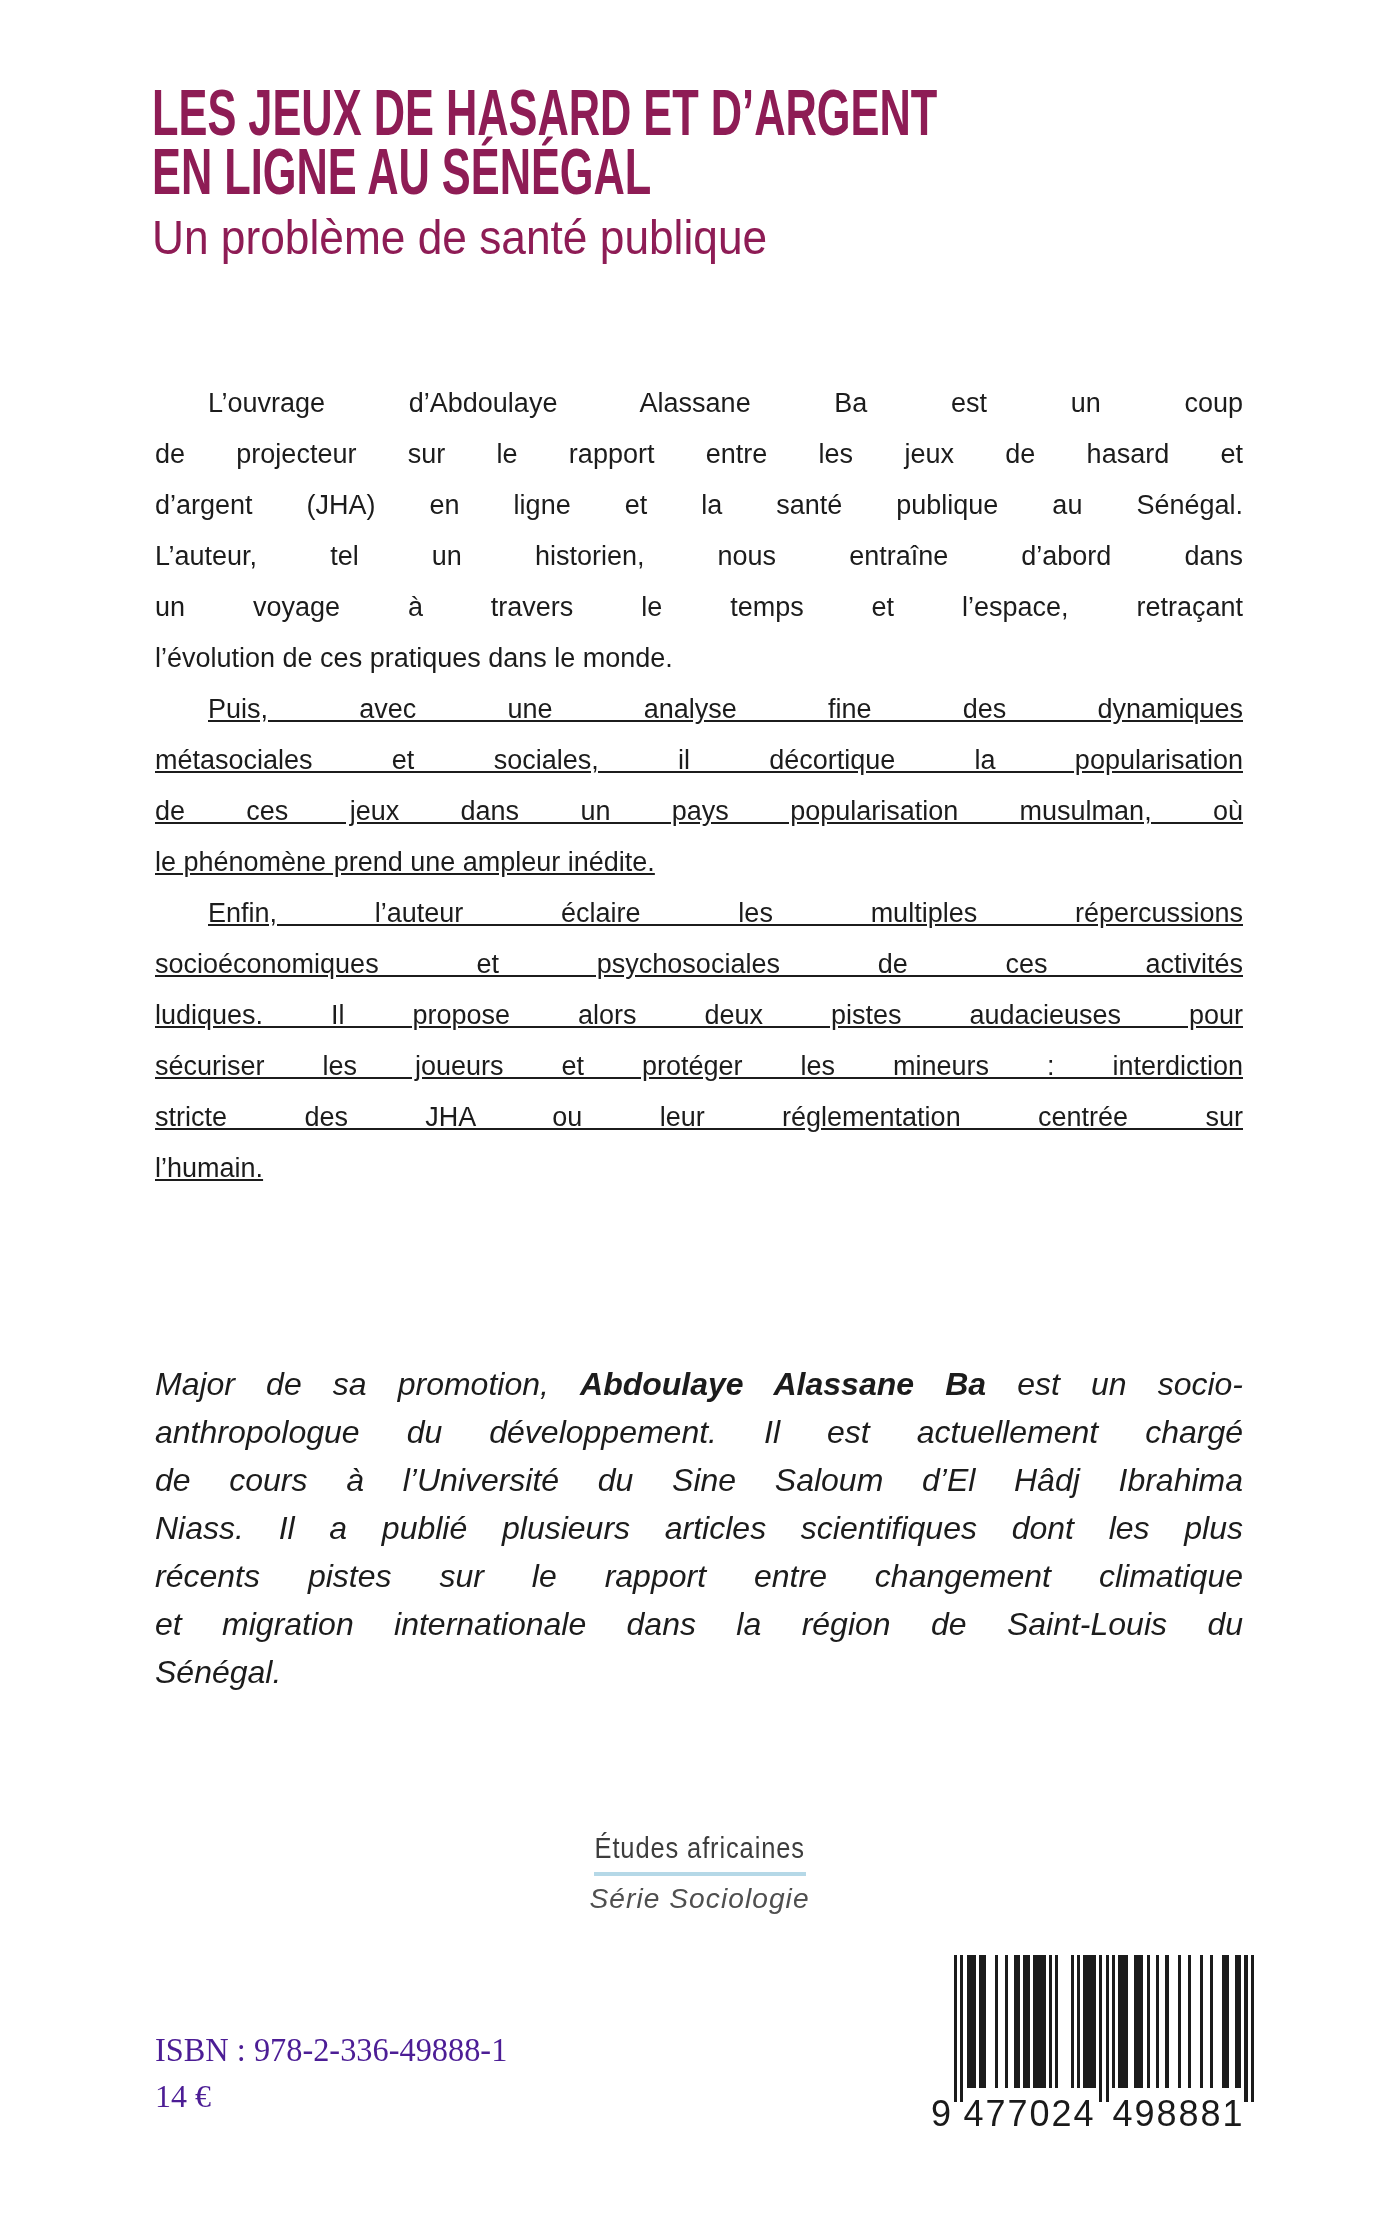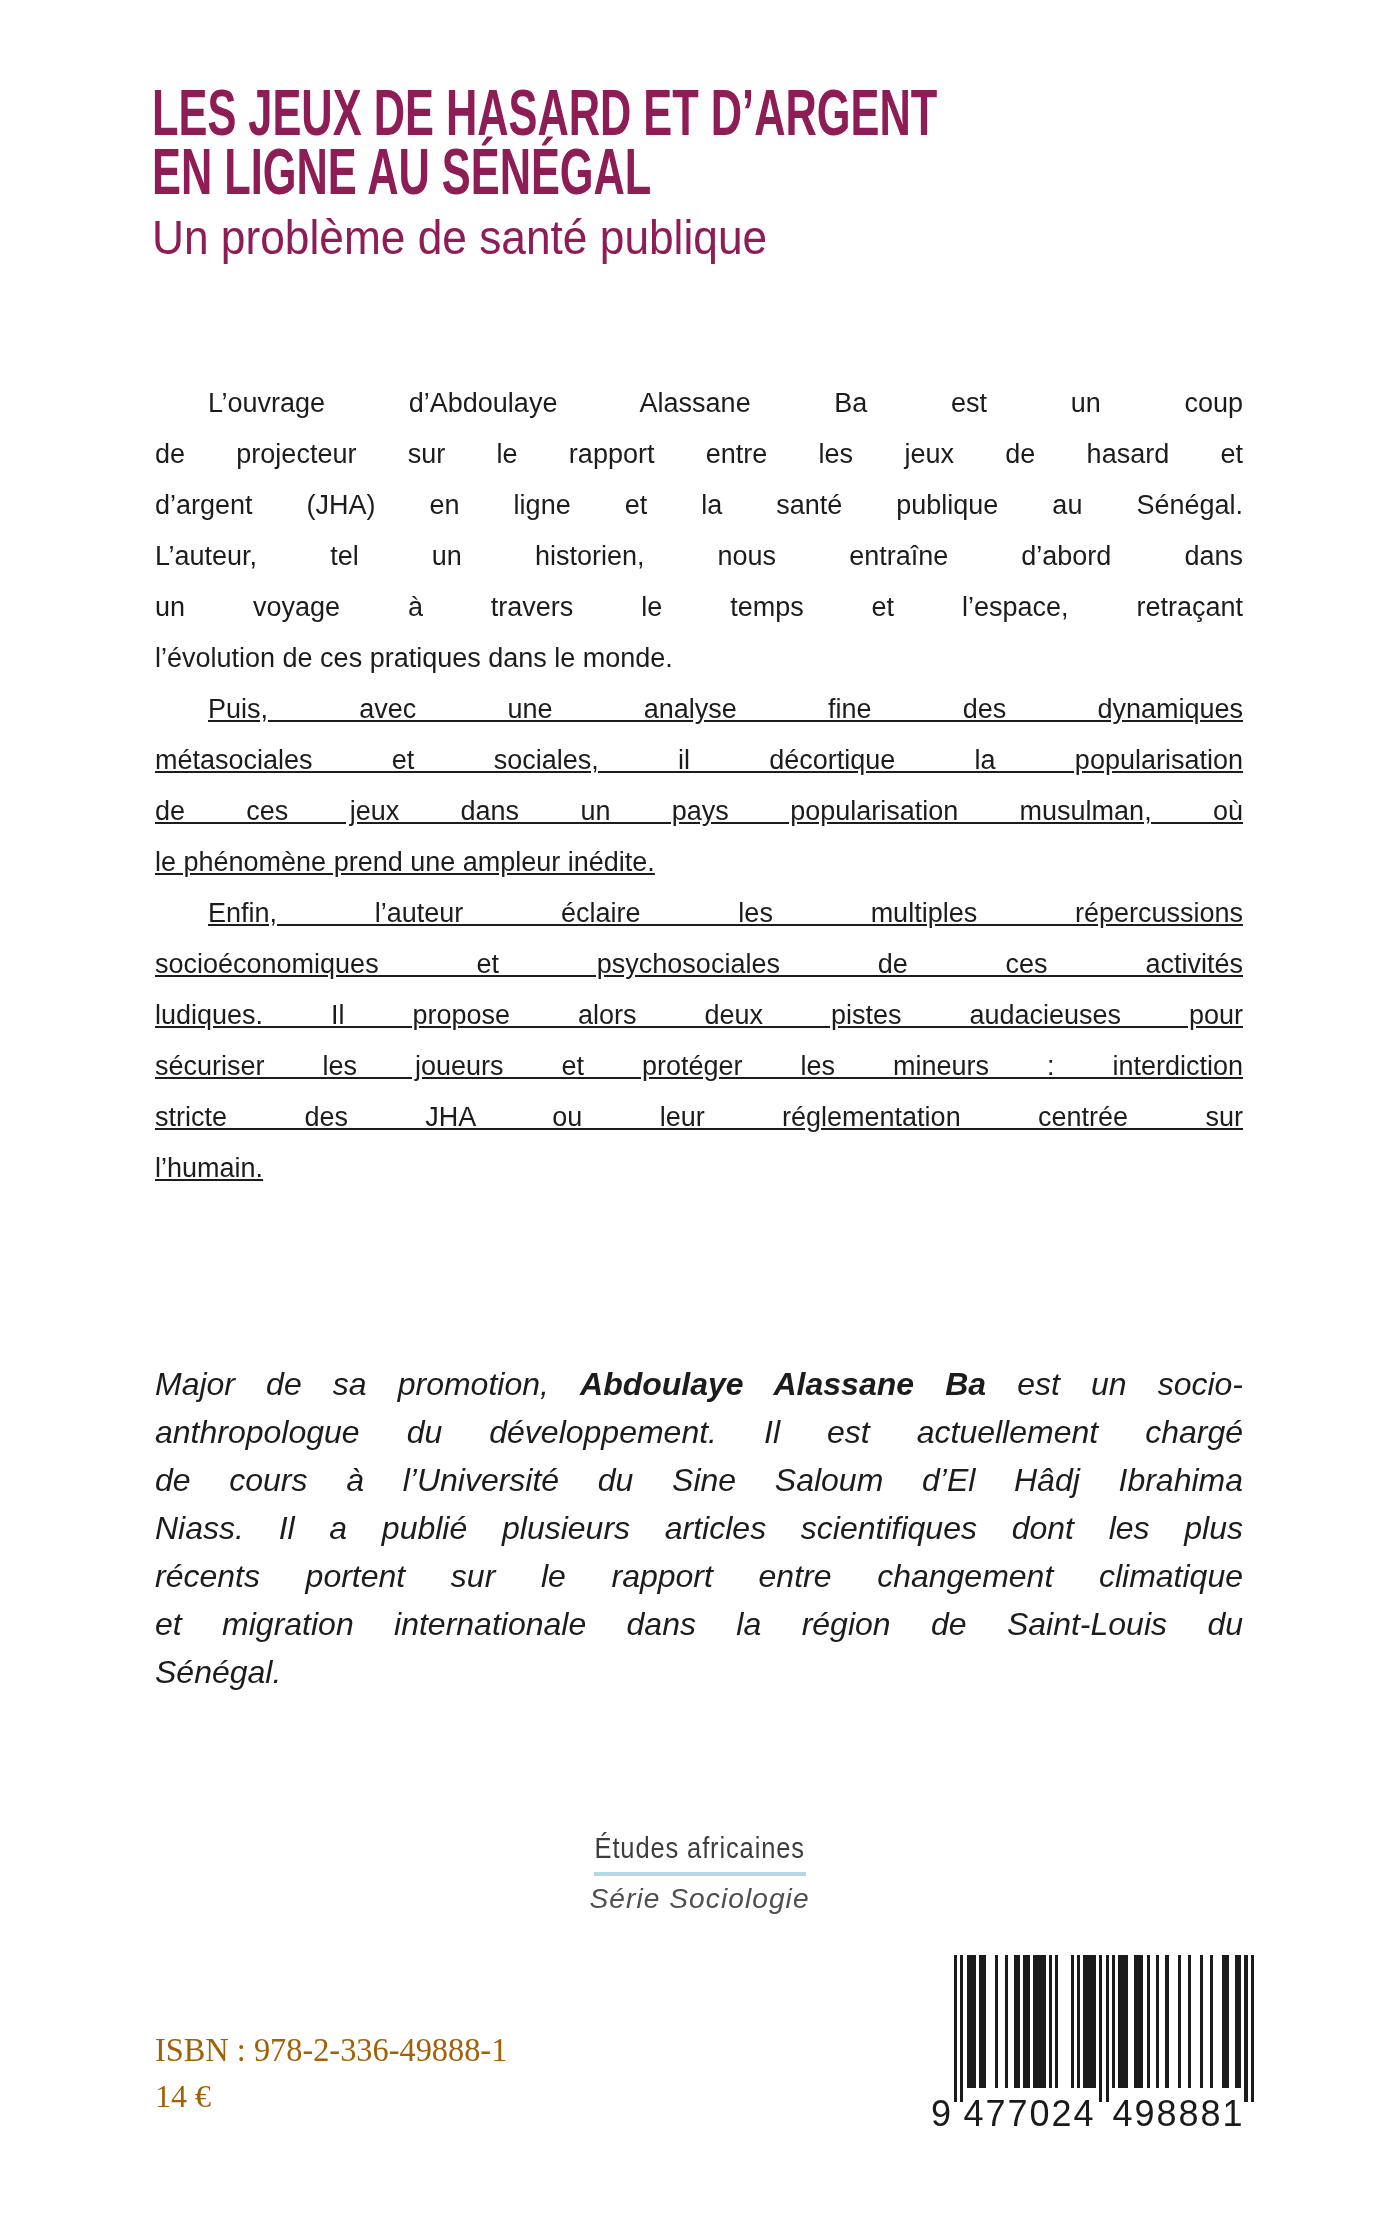--- a/index.html
+++ b/index.html
@@ -29,21 +29,21 @@
   .bio .b{font-weight:bold;}
 
   
   .collection{position:absolute;left:0;right:0;top:1832px;text-align:center;color:#3d3d3d;}
   .coll-name{display:inline-block;font-size:29px;letter-spacing:1px;transform-origin:center top;white-space:nowrap;}
   .coll-rule{width:212px;height:4px;margin:7px auto 8px;background:#b5d8e7;}
   .coll-series{display:inline-block;font-style:italic;font-size:27px;letter-spacing:1px;
                color:#4f4f4f;transform-origin:center top;white-space:nowrap;}
 
   
-  .isbn-block{position:absolute;left:155px;top:2032px;color:#a16207;
+  .isbn-block{position:absolute;left:155px;top:2032px;color:#4c1d95;
               font-family:"Liberation Serif",serif;}
   .isbn{display:inline-block;font-size:33px;transform-origin:left top;white-space:nowrap;}
   .price{font-size:32px;margin-top:9px;}
 
   
   .barcode{position:absolute;left:930px;top:1955px;width:330px;height:190px;}
   .bars{position:absolute;left:24px;top:0;display:flex;align-items:flex-start;}
   .mod{flex:none;width:3.16px;height:133px;}
   .mod.on{background:#1b1b1b;}
   .mod.g{height:147px;}
@@ -91,21 +91,21 @@
         <div class="line just">stricte des JHA ou leur réglementation centrée sur</div>
         <div class="line">l’humain.</div>
       </div>
     </section>
 
   <section class="bio" id="bio-text">
       <div class="line just"><span>Major de sa promotion, </span><span class="b">Abdoulaye Alassane Ba</span><span> est un socio-</span></div>
       <div class="line just"><span>anthropologue du développement. Il est actuellement chargé</span></div>
       <div class="line just"><span>de cours à l’Université du Sine Saloum d’El Hâdj Ibrahima</span></div>
       <div class="line just"><span>Niass. Il a publié plusieurs articles scientifiques dont les plus</span></div>
-      <div class="line just"><span>récents portent sur le rapport entre changement climatique</span></div>
+      <div class="line just"><span>récents pistes sur le rapport entre changement climatique</span></div>
       <div class="line just"><span>et migration internationale dans la région de Saint-Louis du</span></div>
       <div class="line"><span>Sénégal.</span></div>
     </section>
 
   <div class="collection">
     <div>
       <span class="coll-name" id="coll-name" style="transform: scaleX(0.878661);">Études africaines</span>
     </div>
     <div class="coll-rule" id="coll-rule" style="background: rgb(181, 216, 231);"></div>
     <div>

